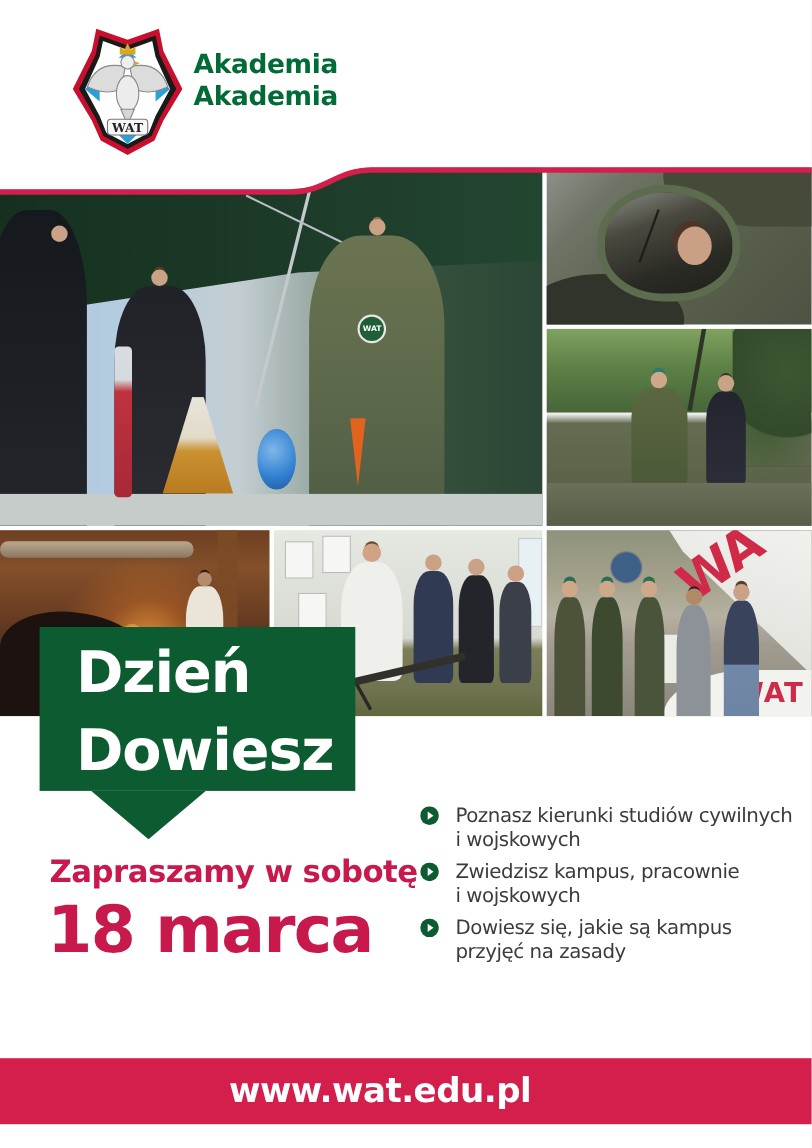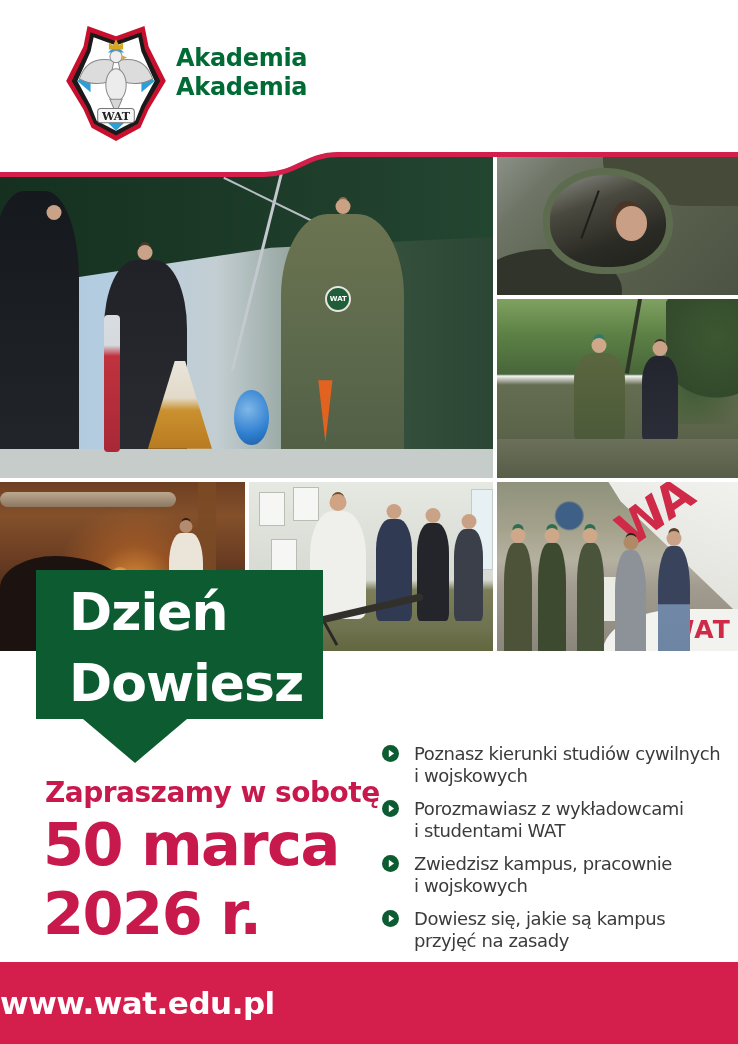--- a/index.html
+++ b/index.html
@@ -162,29 +162,29 @@
     letter-spacing:-1px;}
 
   
   .invite-lead{position:absolute;left:45px;top:776px;font-size:28px;font-weight:600;
     color:var(--text-red);letter-spacing:-.5px;}
   .invite-date{position:absolute;left:43px;top:810px;font-size:59px;font-weight:bold;
     color:var(--text-red);line-height:69px;letter-spacing:-1.5px;}
 
   
   .benefits{position:absolute;left:382px;top:731px;width:340px;}
-  .benefit{display:flex;align-items:flex-start;gap:15px;margin-bottom:8px;margin-top:12px;}
+  .benefit{display:flex;align-items:flex-start;gap:15px;margin-bottom:8px;}
   .bullet{flex:0 0 17px;width:17px;height:17px;margin-top:2px;color:var(--green-dark);}
   .benefit-text{font-size:18px;line-height:21.5px;color:var(--list-text);letter-spacing:-.4px;}
   .benefit-text span{display:block;white-space:nowrap;}
 
   
-  .footer{position:absolute;left:0;top:962px;width:738px;height:82px;
+  .footer{position:absolute;left:0;top:962px;width:738px;height:60px;
     background:var(--accent-red);z-index:4;display:flex;align-items:center;
-    justify-content:flex-start;padding-right:47px;}
+    justify-content:center;padding-right:47px;}
   .footer-url{color:#fff;font-size:31px;font-weight:bold;letter-spacing:-.5px;}
 </style>
 </head>
 <body>
 
 <div class="poster">
 
   <svg class="logo" viewBox="0 0 104 118">
     <path fill="#c8102e" d="M24 4 L52 14 L80 4 L84 24 L101 58 L84 86 L76 104 L52 117 L28 104 L20 86 L3 58 L20 24 Z"></path>
     <path fill="#1a1a1a" d="M27 10 L52 19 L77 10 L80.5 27 L95.5 58 L80.5 84 L73.5 100 L52 111.5 L30.5 100 L23.5 84 L8.5 58 L23.5 27 Z"></path>
@@ -287,43 +287,32 @@
   <div class="banner">
     <div class="banner-text">
       <div>Dzień</div>
       <div>Dowiesz</div>
     </div>
     <div class="banner-tail"></div>
   </div>
 
   <div class="invite-lead">Zapraszamy w sobotę</div>
   <div class="invite-date">
-    <div>50 marca</div>
-    <div>2026 r.</div>
+    <div>18 marca</div>
   </div>
 
   <div class="benefits">
     <div class="benefit">
       <svg class="bullet" viewBox="0 0 20 20">
         <circle cx="10" cy="10" r="10" fill="currentColor"></circle>
           <path d="M8 5.5 L14.2 10 L8 14.5 Z" fill="#fff"></path>
       </svg>
       <div class="benefit-text">
         <span>Poznasz kierunki studiów cywilnych</span>
         <span>i wojskowych</span>
-      </div>
-    </div>
-    <div class="benefit">
-      <svg class="bullet" viewBox="0 0 20 20">
-        <circle cx="10" cy="10" r="10" fill="currentColor"></circle>
-          <path d="M8 5.5 L14.2 10 L8 14.5 Z" fill="#fff"></path>
-      </svg>
-      <div class="benefit-text">
-        <span>Porozmawiasz z wykładowcami</span>
-        <span>i studentami WAT</span>
       </div>
     </div>
     <div class="benefit">
       <svg class="bullet" viewBox="0 0 20 20">
         <circle cx="10" cy="10" r="10" fill="currentColor"></circle>
           <path d="M8 5.5 L14.2 10 L8 14.5 Z" fill="#fff"></path>
       </svg>
       <div class="benefit-text">
         <span>Zwiedzisz kampus, pracownie</span>
         <span>i wojskowych</span>

